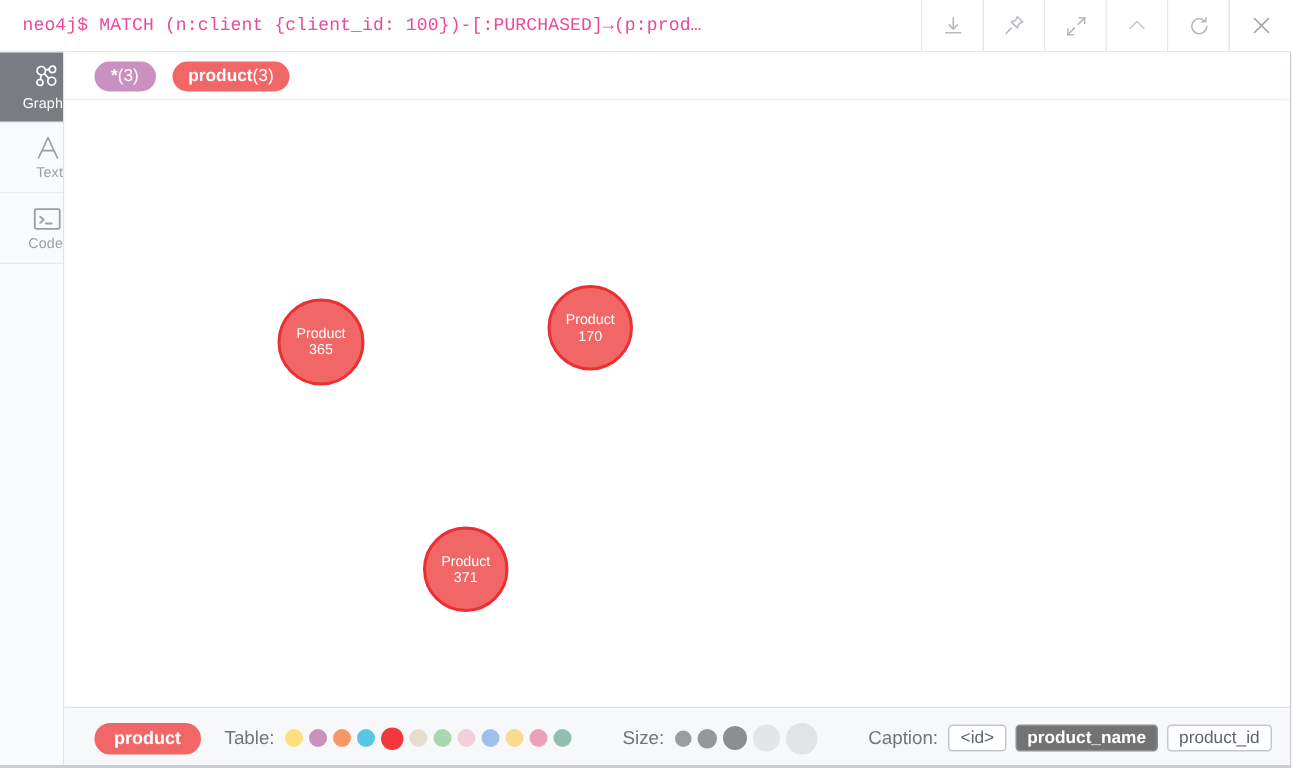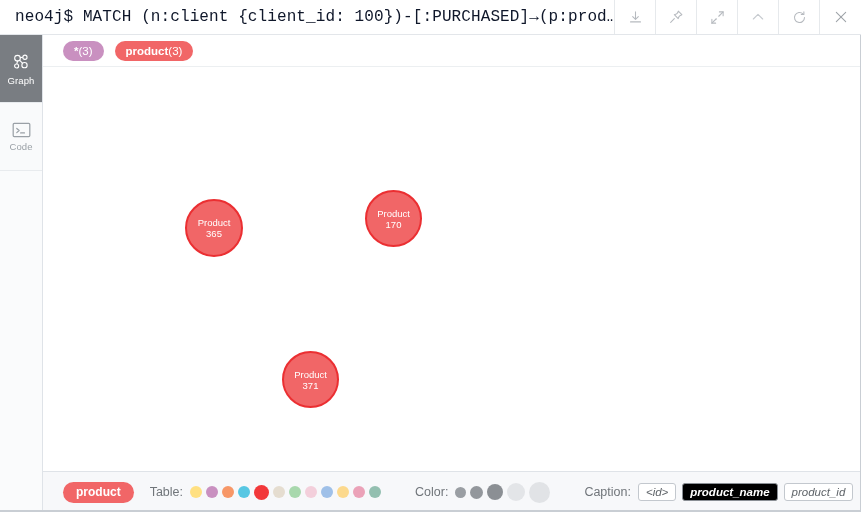--- a/index.html
+++ b/index.html
@@ -30,22 +30,22 @@
     flex: 1 1 auto;
     display: flex;
     align-items: center;
     padding-left: 15px;
     overflow: hidden;
     white-space: nowrap;
     border-right: 1px solid #e6e9ec;
   }
   .query-text {
     font-family: "Liberation Mono", "DejaVu Sans Mono", monospace;
-    font-size: 16px;
-    color: #0f172a;
+    font-size: 12px;
+    color: #ec4899;
     letter-spacing: 0.1px;
     white-space: nowrap;
     overflow: hidden;
     text-overflow: clip;
   }
   .tb-btns { display: flex; align-items: stretch; }
   .tb-btn {
     width: 41px;
     display: flex; align-items: center; justify-content: center;
     border-right: 1px solid #e6e9ec;
@@ -59,23 +59,23 @@
   .body-row { flex: 1 1 auto; display: flex; min-height: 0; position: relative; }
 
   
   .sidebar {
     width: 43px; flex: 0 0 43px;
     background: #f9fafb;
     border-right: 1px solid #dfe3e8;
     display: flex; flex-direction: column;
   }
   .side-item {
-    height: 68px;
-    display: flex; flex-direction: column;
-    align-items: center; justify-content: center;
+    height: 47px;
+    display: flex; flex-direction: column;
+    align-items: flex-end; justify-content: center;
     gap: 3px;
     cursor: pointer;
     border-bottom: 1px solid #e8ebee;
     color: #9aa0a6;
     background: #f9fafb;
   }
   .side-item.active { background: #797d82; color: #ffffff; }
   .side-item .s-label { font-size: 9.5px; line-height: 1; letter-spacing: 0.1px; }
   .side-rest { flex: 1 1 auto; background: #fafbfc; }
 
@@ -154,24 +154,23 @@
     height: 18px;
     padding: 2px 7px;
     border: 1px solid #c3c8ce;
     border-radius: 3px;
     background: #ffffff;
     color: #5f6469;
     font-size: 11.5px;
     display: inline-flex; align-items: center;
     cursor: pointer;
     white-space: nowrap;
-    font-style: italic;
   }
   .cap-btn.sel {
-    background: #000000;
+    background: #737373;
     border-color: #8a8f95;
     color: #ffffff;
     font-weight: bold;
   }
   .legend-chip {
     border-radius: 11px; height: 21px; padding: 0 13px;
     display: inline-flex; align-items: center;
     font-size: 12px; color: #fff; font-weight: bold;
     cursor: pointer; margin-right: 16px;
     white-space: nowrap;
@@ -245,20 +244,27 @@
           <circle cx="16" cy="15" r="3"></circle>
             <circle cx="7" cy="16" r="2.3"></circle>
           <path d="M11 6.4 14.2 6"></path>
             <path d="M10.3 9.3 13.9 13"></path>
             <path d="M8 10.2 7.3 13.7"></path>
         </svg>
         <span class="s-label">Graph</span>
       </div>
 
 
+      <div class="side-item">
+        <svg width="20" height="19" viewBox="0 0 24 22" fill="none" stroke="currentColor" stroke-width="1.4" stroke-linecap="round" stroke-linejoin="round">
+          <path d="M4.5 19 12 3l7.5 16"></path>
+            <path d="M7.6 13.2h8.8"></path>
+        </svg>
+        <span class="s-label">Text</span>
+      </div>
 
       <div class="side-item">
         <svg width="21" height="18" viewBox="0 0 24 20" fill="none" stroke="currentColor" stroke-width="1.4" stroke-linecap="round" stroke-linejoin="round">
           <rect x="2.5" y="2.5" width="19" height="15" rx="1.2"></rect>
           <path d="M6.6 8.2 9.3 10.6 6.6 13"></path>
             <path d="M11 13.4h4.4"></path>
         </svg>
         <span class="s-label">Code</span>
       </div>
 
@@ -312,21 +318,21 @@
           <span class="sw" style="background:#a8d8ad;width:12px;height:12px"></span>
           <span class="sw" style="background:#f3cfdb;width:12px;height:12px"></span>
           <span class="sw" style="background:#9fc0e8;width:12px;height:12px"></span>
           <span class="sw" style="background:#fcd98d;width:12px;height:12px"></span>
           <span class="sw" style="background:#eba2b8;width:12px;height:12px"></span>
           <span class="sw" style="background:#93bfb0;width:12px;height:12px"></span>
         </span>
 
         <span class="spacer-md"></span>
 
-        <span class="lbl">Color:</span>
+        <span class="lbl">Size:</span>
         <span class="sw-row">
           <span class="sw" style="background:#9a9ea3;width:11px;height:11px"></span>
           <span class="sw" style="background:#93979c;width:13px;height:13px"></span>
           <span class="sw" style="background:#8b8f94;width:16px;height:16px"></span>
           <span class="sw" style="background:#e3e5e8;width:18px;height:18px"></span>
           <span class="sw" style="background:#e1e3e6;width:21px;height:21px"></span>
         </span>
 
         <span class="spacer-md"></span>
 

